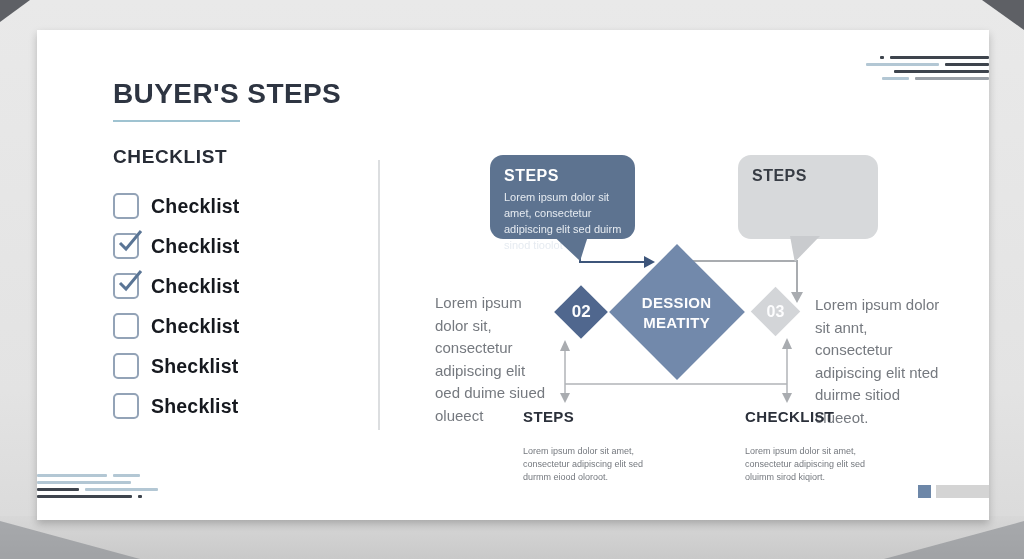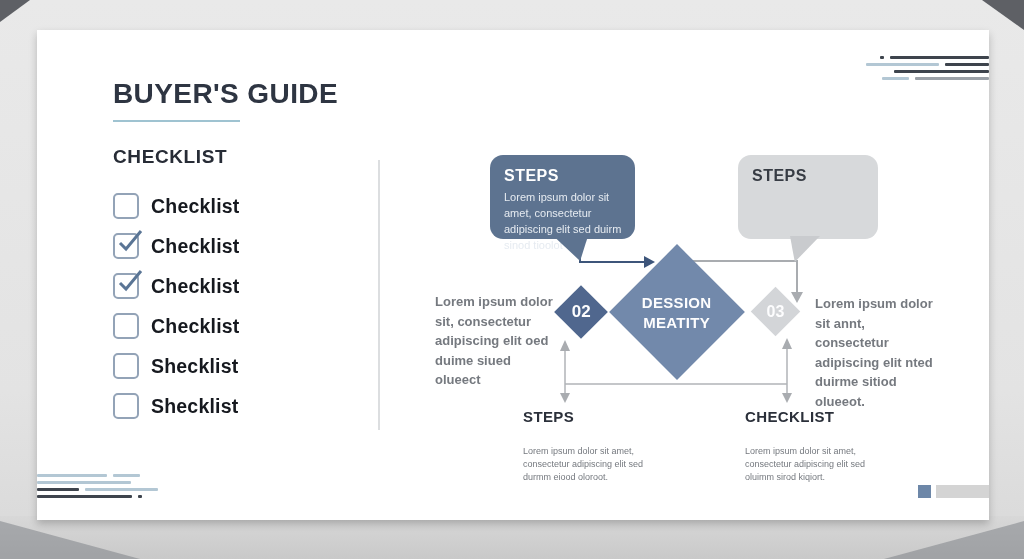--- a/index.html
+++ b/index.html
@@ -55,21 +55,21 @@
     clip-path:polygon(0 0,100% 0,16% 100%);}
   .diamond{position:absolute;display:flex;align-items:center;justify-content:center;
     transform:rotate(45deg);z-index:2;}
   .diamond .d-label{transform:rotate(-45deg);text-align:center;color:#fdfdfe;font-weight:700;}
   .diamond.main{left:592px;top:234px;width:96px;height:96px;background:#7289ab;}
   .diamond.main .d-label{font-size:15px;line-height:1.3;width:92px;letter-spacing:.3px;}
   .diamond.d02{left:525px;top:263px;width:38px;height:38px;background:#50678e;}
   .diamond.d02 .d-label{font-size:17px;}
   .diamond.d03{left:721px;top:264px;width:35px;height:35px;background:#d3d5d8;}
   .diamond.d03 .d-label{font-size:16px;}
-  .note{position:absolute;font-size:13px;line-height:1.5;color:#75797f;z-index:2;font-weight:bold;}
+  .note{position:absolute;font-size:15px;line-height:1.5;color:#75797f;z-index:2;}
   .note.left{left:398px;top:262px;width:118px;}
   .note.right{left:778px;top:264px;width:126px;}
   .bottom-label{position:absolute;z-index:2;}
   .bottom-label.steps{left:486px;top:378px;width:142px;}
   .bottom-label.decisions{left:708px;top:378px;width:148px;}
   .bl-title{font-size:15px;font-weight:800;letter-spacing:.4px;color:#2b303a;}
   .bl-body{margin-top:20px;font-size:9px;line-height:1.45;color:#75797f;}
   
   .lines{position:absolute;display:flex;flex-direction:column;gap:4px;}
   .lines .row{display:flex;gap:6px;height:3px;}
@@ -89,21 +89,21 @@
 
 <div class="stage">
   <div class="corner tl"></div>
   <div class="corner tr"></div>
   <div class="bottom-band"></div>
   <div class="wedge bl"></div>
   <div class="wedge br"></div>
 
   <div class="card">
 
-    <div class="slide-title">BUYER'S GUIDE</div>
+    <div class="slide-title">BUYER'S STEPS</div>
     <div class="title-underline"></div>
     <div class="check-heading">CHECKLIST</div>
 
     <div class="checklist">
       <div class="check-row">
         <span class="checkbox"></span>
         <span class="check-label">Checklist</span>
       </div>
       <div class="check-row">
         <span class="checkbox checked">

